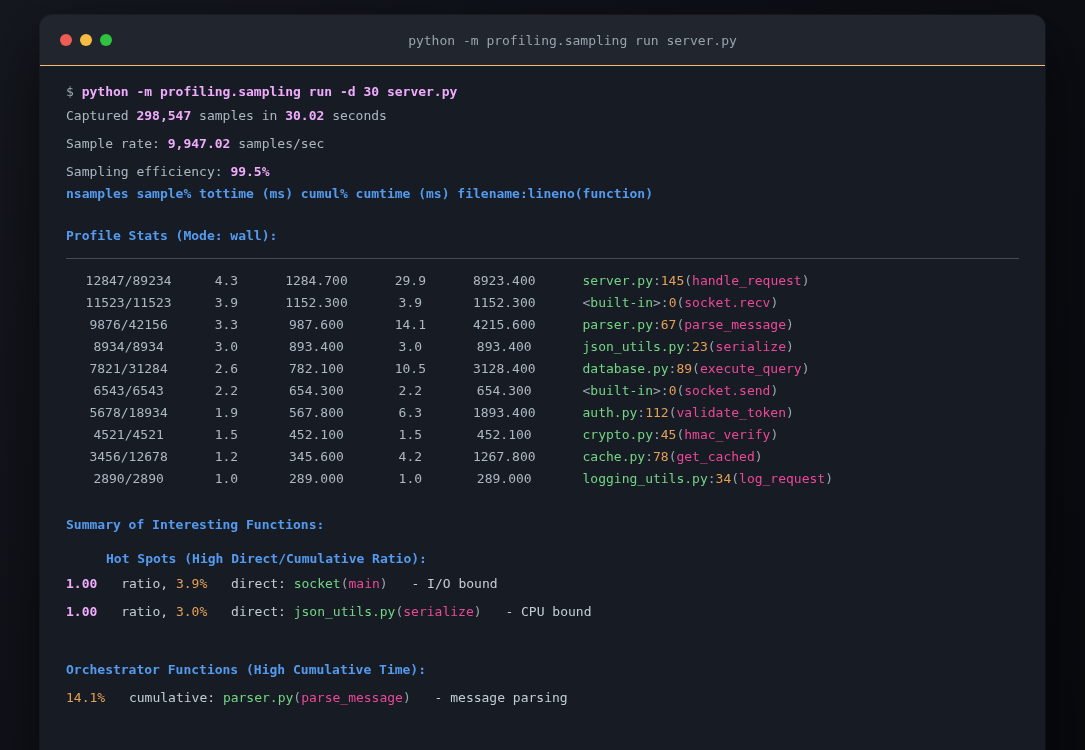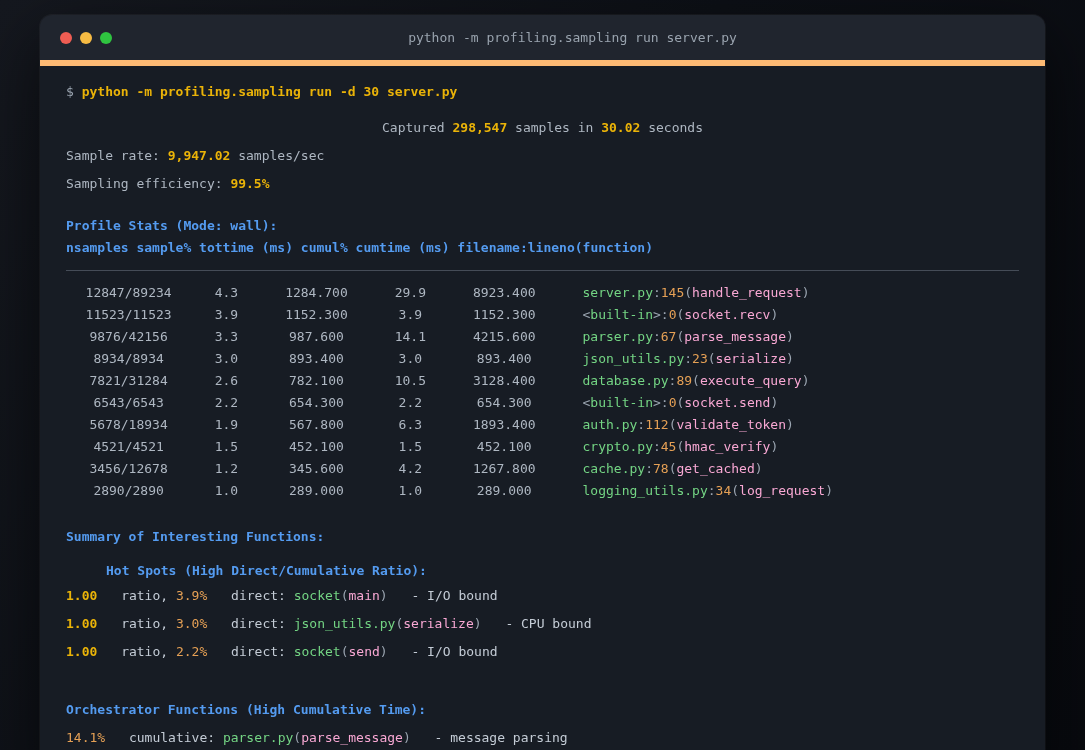--- a/index.html
+++ b/index.html
@@ -8,52 +8,52 @@
     background: linear-gradient(125deg, #15181f 0%, #0d1016 45%, #080a0f 100%);
     font-family: "DejaVu Sans Mono", "Liberation Mono", monospace;
   }
   .window {
     position:absolute; left:40px; top:15px; width:1005px; height:772px;
     background:#171c24; border-radius:12px;
     box-shadow: 0 24px 70px rgba(0,0,0,.6), 0 0 0 1px rgba(255,255,255,.05);
     overflow:hidden;
   }
   .titlebar {
-    height:51px; background:#20252e; border-bottom:6px solid #fdba74;
+    height:51px; background:#20252e; border-bottom:1px solid #fdba74;
     display:flex; align-items:center;
   }
   .lights { display:flex; gap:8px; padding:0 0 0 20px; width:80px; flex:0 0 auto; }
   .light { width:12px; height:12px; border-radius:50%; }
   .light.red { background:#ee5d53; }
   .light.yellow { background:#f6bb43; }
   .light.green { background:#2fc440; }
   .titlebar-title {
     flex:1 1 auto; text-align:center; font-size:13px; color:#99a3ae;
     white-space:pre; padding-right:20px;
   }
   .content { padding:16px 26px 0 26px; font-size:13px; }
   .line { line-height:20px; white-space:pre; color:#aeb7c2; }
   .trow { line-height:22px; white-space:pre; color:#aeb7c2; }
   .gap8  { margin-top:8px; }
-  .gap16 { margin-top:16px;text-align:center; }
+  .gap16 { margin-top:4px; }
   .gap22 { margin-top:22px; }
   .gap2  { margin-top:2px; }
   .gap25 { margin-top:25px; }
   .gap14 { margin-top:14px;padding-left:40px; }
   .gap21 { margin-top:38px; }
   .gap5  { margin-top:5px; }
 
   .gray   { color:#aeb7c2; }
   .bright { color:#c4ccd6;padding-left:16px; }
   .green  { color:#74d584; }
-  .bgreen { color:#eab308; font-weight:bold; }
+  .bgreen { color:#f0abfc; font-weight:bold; }
   .head   { color:#549bf0; font-weight:bold; }
   .orange { color:#e5a055; }
   .borange{ color:#e5a055; font-weight:normal; }
-  .fblue  { color:#f9a8d4; }
+  .fblue  { color:#ec4899; }
   .punct  { color:#9ba5b1; }
 
   .divider { height:1px; background:#454c57; margin-top:12px; }
   .rows { margin-top:11px; }
   .cell { display:inline-block; text-align:center; }
   .c1 { width:16ch; } .c2 { width:9ch; } .c3 { width:14ch; }
   .c4 { width:10ch; } .c5 { width:14ch; }
   .loc { padding-left:3ch; }
 </style>
 </head>
@@ -72,22 +72,22 @@
   <div class="content">
 
     <div class="line"><span class="punct">$ </span><span class="bgreen">python -m profiling.sampling run -d 30 server.py</span></div>
 
     <div class="line gap16"><span class="gray">Captured </span><span class="bgreen">298,547</span><span class="gray"> samples in </span><span class="bgreen">30.02</span><span class="gray"> seconds</span></div>
 
     <div class="line gap8"><span class="gray">Sample rate: </span><span class="bgreen">9,947.02</span><span class="gray"> samples/sec</span></div>
 
     <div class="line gap8"><span class="gray">Sampling efficiency: </span><span class="bgreen">99.5%</span></div>
 
+    <div class="line gap2 head">nsamples sample% tottime (ms) cumul% cumtime (ms) filename:lineno(function)</div>
     <div class="line gap22 head">Profile Stats (Mode: wall):</div>
-    <div class="line gap2 head">nsamples sample% tottime (ms) cumul% cumtime (ms) filename:lineno(function)</div>
     <div class="divider"></div>
 
     <div class="rows" id="profile-rows">
         <div class="trow"><span class="cell c1 gray">12847/89234</span><span class="cell c2 gray">4.3</span><span class="cell c3 gray">1284.700</span><span class="cell c4 gray">29.9</span><span class="cell c5 gray">8923.400</span><span class="loc"><span class="green">server.py</span><span class="punct">:</span><span class="orange">145</span><span class="punct">(</span><span class="fblue">handle_request</span><span class="punct">)</span></span></div>
         <div class="trow"><span class="cell c1 gray">11523/11523</span><span class="cell c2 gray">3.9</span><span class="cell c3 gray">1152.300</span><span class="cell c4 gray">3.9</span><span class="cell c5 gray">1152.300</span><span class="loc"><span class="punct">&lt;</span><span class="green">built-in</span><span class="punct">&gt;</span><span class="punct">:</span><span class="orange">0</span><span class="punct">(</span><span class="fblue">socket.recv</span><span class="punct">)</span></span></div>
         <div class="trow"><span class="cell c1 gray">9876/42156</span><span class="cell c2 gray">3.3</span><span class="cell c3 gray">987.600</span><span class="cell c4 gray">14.1</span><span class="cell c5 gray">4215.600</span><span class="loc"><span class="green">parser.py</span><span class="punct">:</span><span class="orange">67</span><span class="punct">(</span><span class="fblue">parse_message</span><span class="punct">)</span></span></div>
         <div class="trow"><span class="cell c1 gray">8934/8934</span><span class="cell c2 gray">3.0</span><span class="cell c3 gray">893.400</span><span class="cell c4 gray">3.0</span><span class="cell c5 gray">893.400</span><span class="loc"><span class="green">json_utils.py</span><span class="punct">:</span><span class="orange">23</span><span class="punct">(</span><span class="fblue">serialize</span><span class="punct">)</span></span></div>
         <div class="trow"><span class="cell c1 gray">7821/31284</span><span class="cell c2 gray">2.6</span><span class="cell c3 gray">782.100</span><span class="cell c4 gray">10.5</span><span class="cell c5 gray">3128.400</span><span class="loc"><span class="green">database.py</span><span class="punct">:</span><span class="orange">89</span><span class="punct">(</span><span class="fblue">execute_query</span><span class="punct">)</span></span></div>
         <div class="trow"><span class="cell c1 gray">6543/6543</span><span class="cell c2 gray">2.2</span><span class="cell c3 gray">654.300</span><span class="cell c4 gray">2.2</span><span class="cell c5 gray">654.300</span><span class="loc"><span class="punct">&lt;</span><span class="green">built-in</span><span class="punct">&gt;</span><span class="punct">:</span><span class="orange">0</span><span class="punct">(</span><span class="fblue">socket.send</span><span class="punct">)</span></span></div>
         <div class="trow"><span class="cell c1 gray">5678/18934</span><span class="cell c2 gray">1.9</span><span class="cell c3 gray">567.800</span><span class="cell c4 gray">6.3</span><span class="cell c5 gray">1893.400</span><span class="loc"><span class="green">auth.py</span><span class="punct">:</span><span class="orange">112</span><span class="punct">(</span><span class="fblue">validate_token</span><span class="punct">)</span></span></div>
@@ -95,21 +95,20 @@
         <div class="trow"><span class="cell c1 gray">3456/12678</span><span class="cell c2 gray">1.2</span><span class="cell c3 gray">345.600</span><span class="cell c4 gray">4.2</span><span class="cell c5 gray">1267.800</span><span class="loc"><span class="green">cache.py</span><span class="punct">:</span><span class="orange">78</span><span class="punct">(</span><span class="fblue">get_cached</span><span class="punct">)</span></span></div>
         <div class="trow"><span class="cell c1 gray">2890/2890</span><span class="cell c2 gray">1.0</span><span class="cell c3 gray">289.000</span><span class="cell c4 gray">1.0</span><span class="cell c5 gray">289.000</span><span class="loc"><span class="green">logging_utils.py</span><span class="punct">:</span><span class="orange">34</span><span class="punct">(</span><span class="fblue">log_request</span><span class="punct">)</span></span></div>
       </div>
 
     <div class="line gap25 head">Summary of Interesting Functions:</div>
 
     <div class="line gap14 head">Hot Spots (High Direct/Cumulative Ratio):</div>
     <div id="hot-rows">
         <div class="line gap5"><span class="bgreen">1.00</span><span class="bright"> ratio, </span><span class="borange">3.9%</span><span class="bright"> direct: </span><span class="green">socket</span><span class="punct">(</span><span class="fblue">main</span><span class="punct">)</span><span class="bright"> - I/O bound</span></div>
         <div class="line gap8"><span class="bgreen">1.00</span><span class="bright"> ratio, </span><span class="borange">3.0%</span><span class="bright"> direct: </span><span class="green">json_utils.py</span><span class="punct">(</span><span class="fblue">serialize</span><span class="punct">)</span><span class="bright"> - CPU bound</span></div>
-        <div class="line gap8"><span class="bgreen">1.00</span><span class="bright"> ratio, </span><span class="borange">2.2%</span><span class="bright"> direct: </span><span class="green">socket</span><span class="punct">(</span><span class="fblue">send</span><span class="punct">)</span><span class="bright"> - I/O bound</span></div>
       </div>
 
     <div class="line gap21 head">Orchestrator Functions (High Cumulative Time):</div>
     <div id="orch-rows">
         <div class="line gap8"><span class="borange">14.1%</span><span class="bright"> cumulative: </span><span class="green">parser.py</span><span class="punct">(</span><span class="fblue">parse_message</span><span class="punct">)</span><span class="bright"> - message parsing</span></div>
       </div>
 
   </div>
 </div>
 

